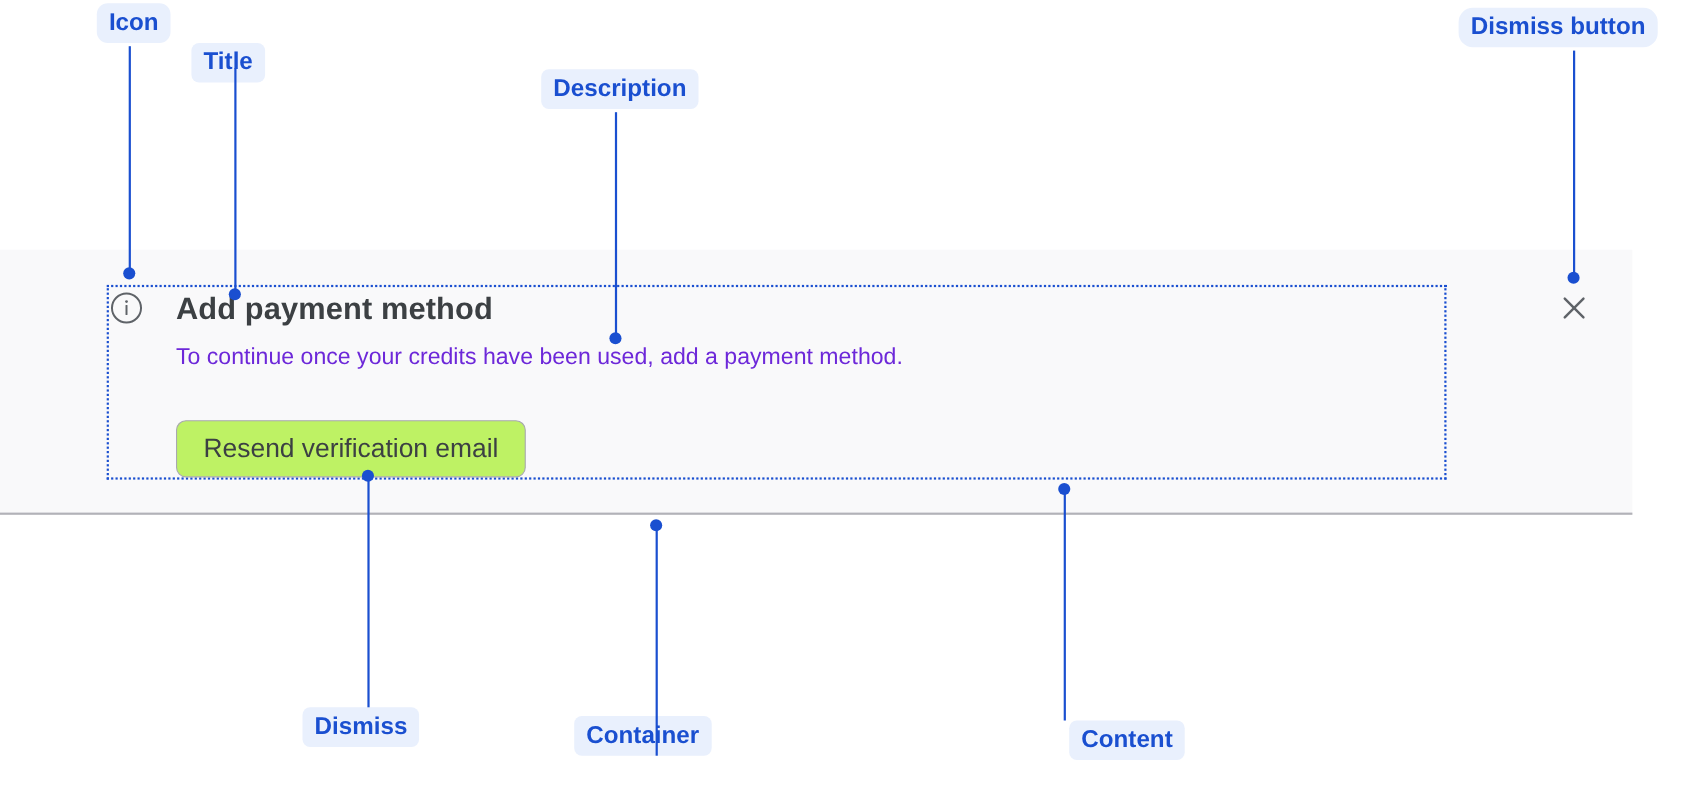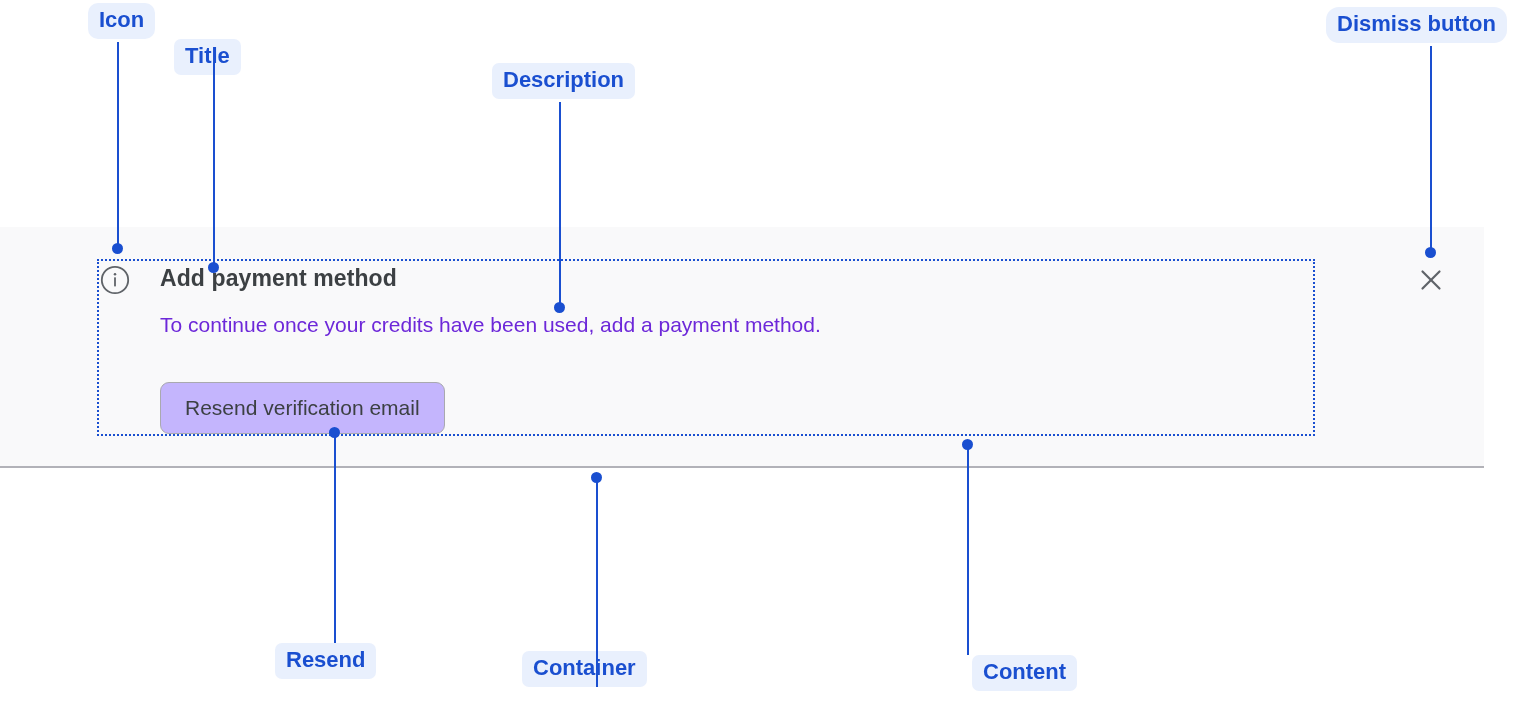--- a/index.html
+++ b/index.html
@@ -54,21 +54,21 @@
     width: 30px;
     height: 30px;
   }
   .info-icon svg { display: block; }
 
   
   .banner-title {
     position: absolute;
     left: 160px;
     top: 265px;
-    font-size: 23px;
+    font-size: 28px;
     font-weight: bold;
     color: #3c4043;
     letter-spacing: 0.1px;
     white-space: nowrap;
   }
   .banner-description {
     position: absolute;
     left: 160px;
     top: 313px;
     font-size: 21px;
@@ -80,25 +80,25 @@
   
   .action-button {
     position: absolute;
     left: 160px;
     top: 382px;
     height: 52px;
     padding: 0 24px;
     display: flex;
     align-items: center;
     justify-content: center;
-    background: #c4b5fd;
+    background: #bef264;
     border: 1px solid #a9a9af;
     border-radius: 9px;
     font-family: "Liberation Sans", sans-serif;
-    font-size: 21px;
+    font-size: 24px;
     color: #3c4043;
     box-sizing: border-box;
     cursor: pointer;
     white-space: nowrap;
   }
 
   
   .dismiss-button {
     position: absolute;
     left: 1414px;
@@ -179,21 +179,21 @@
 <div class="leader-dot" style="left:208px; top:262px;"></div>
 
 <div class="annotation-pill" style="left:492px; top:63px;">Description</div>
 <div class="leader-line" style="left:559px; top:102px; height:204px;"></div>
 <div class="leader-dot" style="left:554px; top:302px;"></div>
 
 <div class="annotation-pill" style="left:1326px; top:7px;border-radius:13px;">Dismiss button</div>
 <div class="leader-line" style="left:1430px; top:46px; height:206px;"></div>
 <div class="leader-dot" style="left:1425px; top:247px;"></div>
 
-<div class="annotation-pill" style="left:275px; top:643px;">Resend</div>
+<div class="annotation-pill" style="left:275px; top:643px;">Dismiss</div>
 <div class="leader-line" style="left:334px; top:432px; height:211px;"></div>
 <div class="leader-dot" style="left:329px; top:427px;"></div>
 
 <div class="annotation-pill" style="left:522px; top:651px;">Container</div>
 <div class="leader-line" style="left:596px; top:477px; height:210px;"></div>
 <div class="leader-dot" style="left:591px; top:472px;"></div>
 
 <div class="annotation-pill" style="left:956px; top:655px;margin-left:16px;">Content</div>
 <div class="leader-line" style="left:967px; top:444px; height:211px;"></div>
 <div class="leader-dot" style="left:962px; top:439px;"></div>

